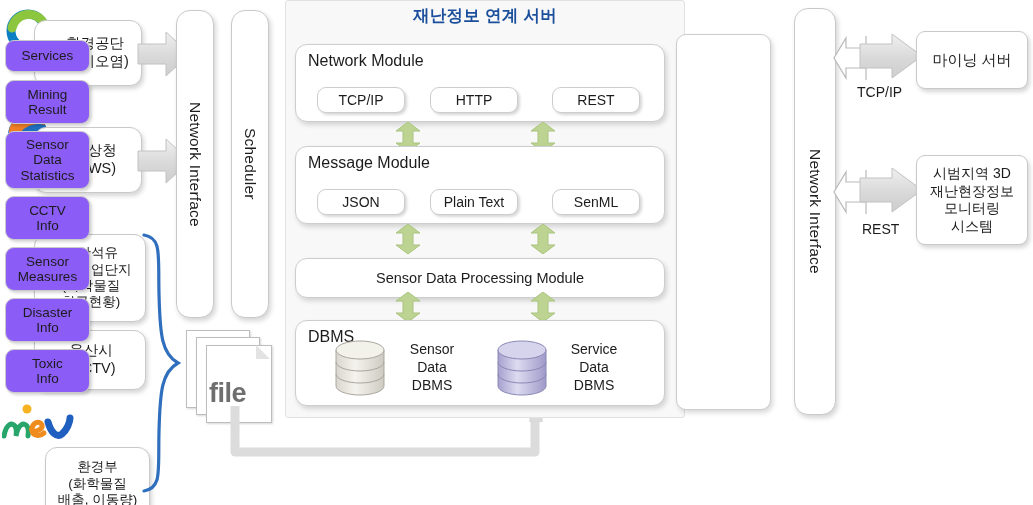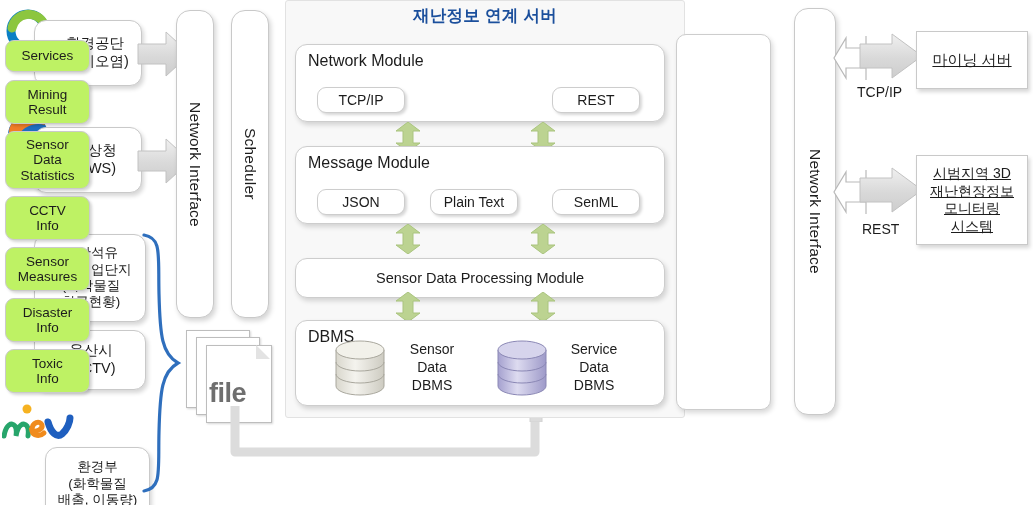--- a/index.html
+++ b/index.html
@@ -107,37 +107,36 @@
   #services-rail{
     position:absolute;left:676px;top:34px;width:95px;height:376px;
     background:#ffffff;
     border:1px solid #cdcdcd;
     border-radius:10px;
     box-shadow:2px 3px 5px rgba(0,0,0,.15);
     box-sizing:border-box;
   }
   .svc{
     position:absolute;left:5px;width:85px;
-    background:#bef264;
+    background:#8b5cf6;
     border:1px solid #cacaca;
     border-radius:9px;
     box-shadow:2px 2px 3px rgba(0,0,0,.17);
     display:flex;align-items:center;justify-content:center;
     text-align:center;
     font-size:13.5px;color:#1c1c1c;
     line-height:1.12;
     box-sizing:border-box;
   }
 
   
   .tgt{
     font-size:15px;
-    border-radius:0;
+    border-radius:9px;
     line-height:1.25;
-    text-decoration:underline;
   }
 
   
   .garrow{position:absolute;}
 
   
   .proto{
     position:absolute;
     font-size:14px;color:#1c1c1c;
     white-space:nowrap;
@@ -271,20 +270,21 @@
     <span class="vtext">Scheduler</span>
   </div>
 
   <div id="server-panel"></div>
   <div id="server-title">재난정보 연계 서버</div>
 
   <div class="module" style="left:295px;top:44px;width:370px;height:78px;">
     <div class="module-label">Network Module</div>
   </div>
   <div class="chip" style="left:317px;top:87px;width:88px;height:26px;">TCP/IP</div>
+  <div class="chip" style="left:430px;top:87px;width:88px;height:26px;">HTTP</div>
   <div class="chip" style="left:552px;top:87px;width:88px;height:26px;">REST</div>
 
   <svg class="garrow" style="left:393px;top:122px;" width="30" height="30" viewBox="0 0 30 30">
     <path d="M15 0 L27 9 L20 9 L20 21 L27 21 L15 30 L3 21 L10 21 L10 9 L3 9 Z" fill="#bcd391" stroke="#aac47e" stroke-width="1"></path>
   </svg>
   <svg class="garrow" style="left:528px;top:122px;" width="30" height="30" viewBox="0 0 30 30">
     <path d="M15 0 L27 9 L20 9 L20 21 L27 21 L15 30 L3 21 L10 21 L10 9 L3 9 Z" fill="#bcd391" stroke="#aac47e" stroke-width="1"></path>
   </svg>
 
   <div class="module" style="left:295px;top:146px;width:370px;height:78px;">

